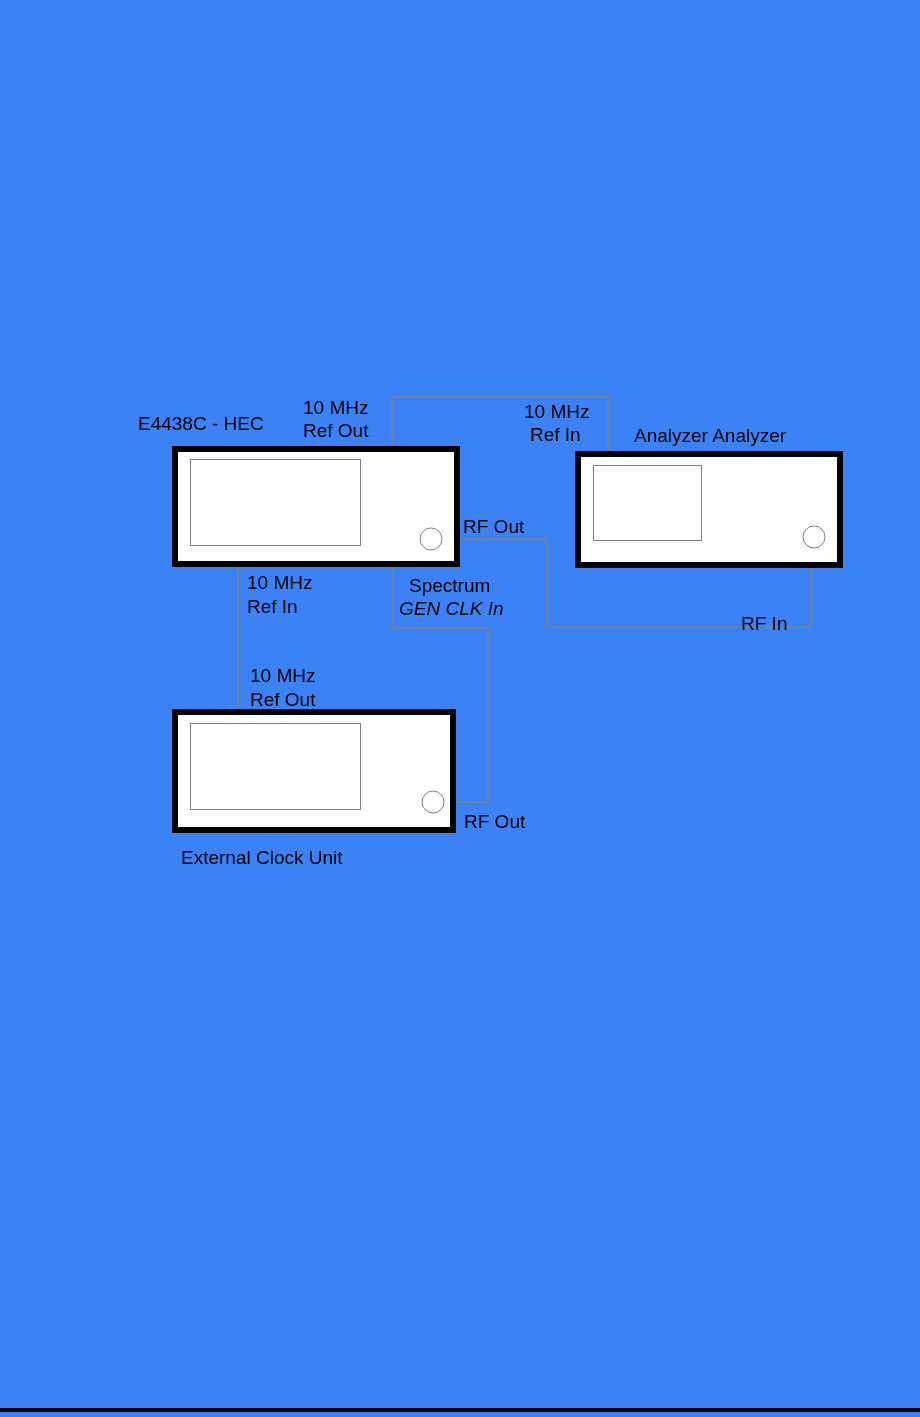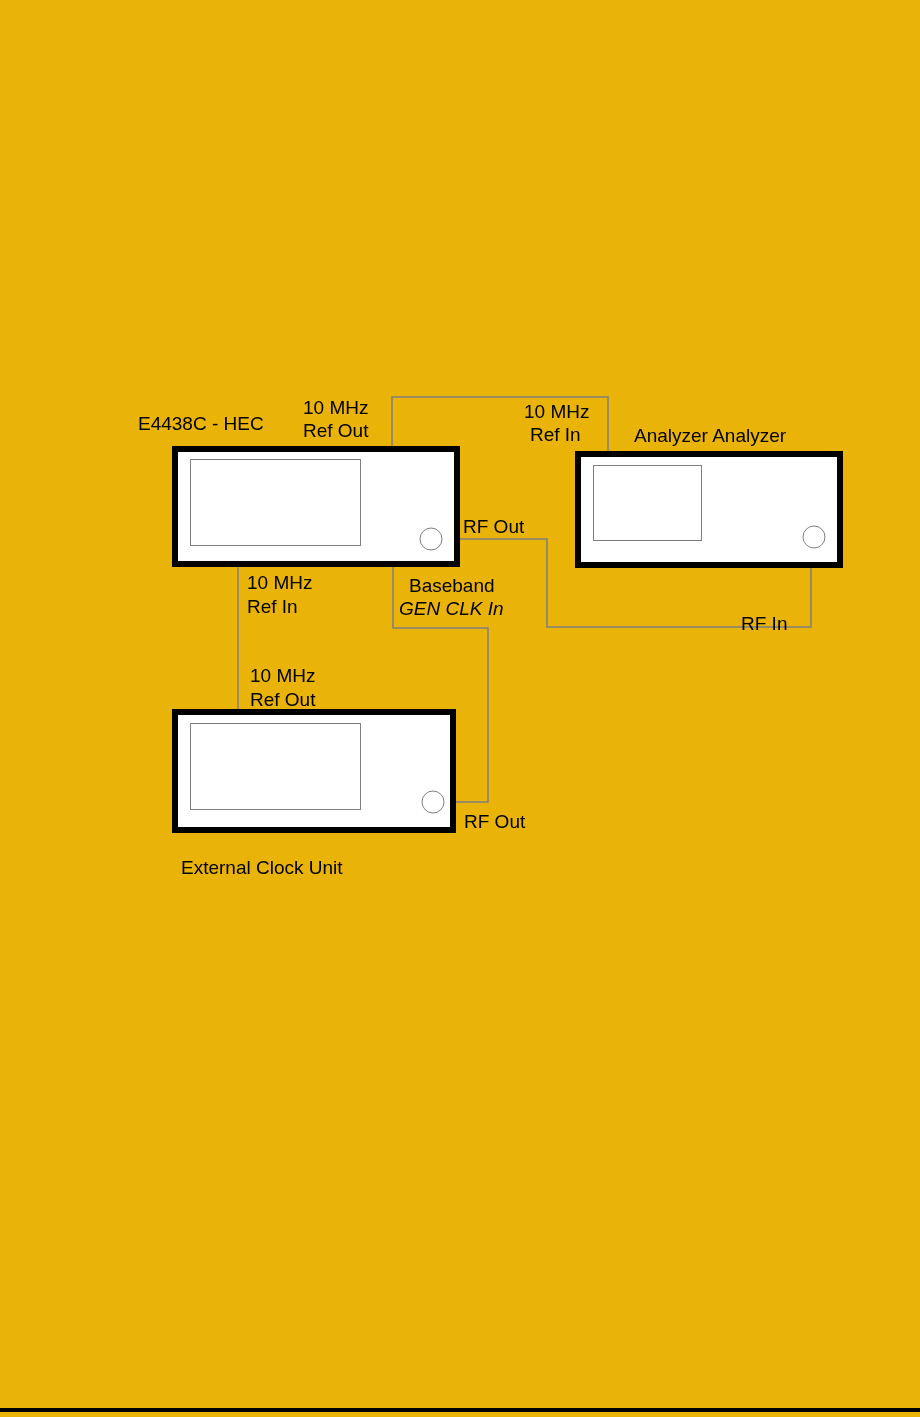--- a/index.html
+++ b/index.html
@@ -9,21 +9,21 @@
     background: #ffffff;
   }
   body {
     font-family: "Liberation Sans", sans-serif;
     color: #000000;
   }
   #page {
     position: relative;
     width: 920px;
     height: 1417px;
-    background: #eab308;
+    background: #3b82f6;
     overflow: hidden;
   }
   #diagram {
     position: absolute;
     left: 0;
     top: 0;
     width: 920px;
     height: 1417px;
   }
   .lbl {
@@ -76,24 +76,24 @@
   <div id="labels-layer">
       <div class="lbl" style="left: 138px; top: 412px;">E4438C - HEC</div>
       <div class="lbl" style="left: 303px; top: 396px;">10 MHz</div>
       <div class="lbl" style="left: 303px; top: 419px;">Ref Out</div>
       <div class="lbl" style="left: 524px; top: 400px;">10 MHz</div>
       <div class="lbl" style="left: 530px; top: 423px;">Ref In</div>
       <div class="lbl" style="left: 634px; top: 424px;">Analyzer Analyzer</div>
       <div class="lbl" style="left: 463px; top: 515px;">RF Out</div>
       <div class="lbl" style="left: 247px; top: 571px;">10 MHz</div>
       <div class="lbl" style="left: 247px; top: 595px;">Ref In</div>
-      <div class="lbl" style="left: 409px; top: 574px;">Baseband</div>
+      <div class="lbl" style="left: 409px; top: 574px;">Spectrum</div>
       <div class="lbl" style="left: 399px; top: 597px; font-style: italic;">GEN CLK In</div>
       <div class="lbl" style="left: 741px; top: 580px; margin-top: 32px;">RF In</div>
       <div class="lbl" style="left: 250px; top: 664px;">10 MHz</div>
       <div class="lbl" style="left: 250px; top: 688px;">Ref Out</div>
       <div class="lbl" style="left: 464px; top: 810px;">RF Out</div>
-      <div class="lbl" style="left: 181px; top: 846px; margin-top: 10px;">External Clock Unit</div>
+      <div class="lbl" style="left: 181px; top: 846px;">External Clock Unit</div>
     </div>
 
   <div class="footer-rule" id="footer-rule" style="top: 1408px; background: rgb(0, 0, 0);"></div>
 
 </div>
 
 </body></html>

